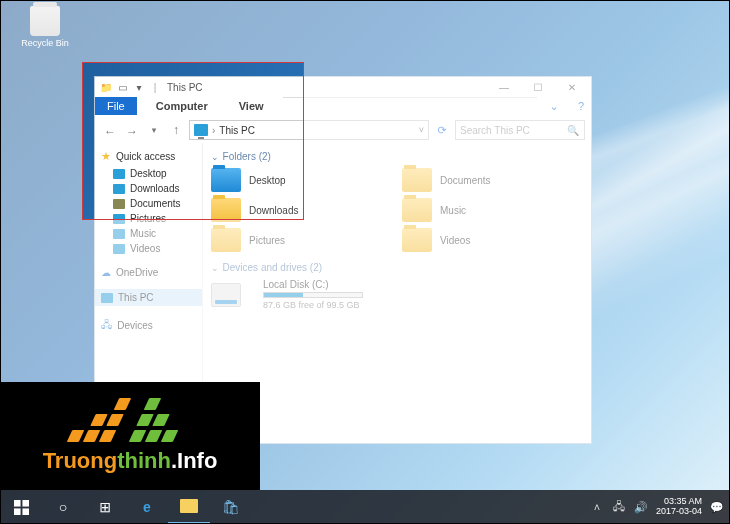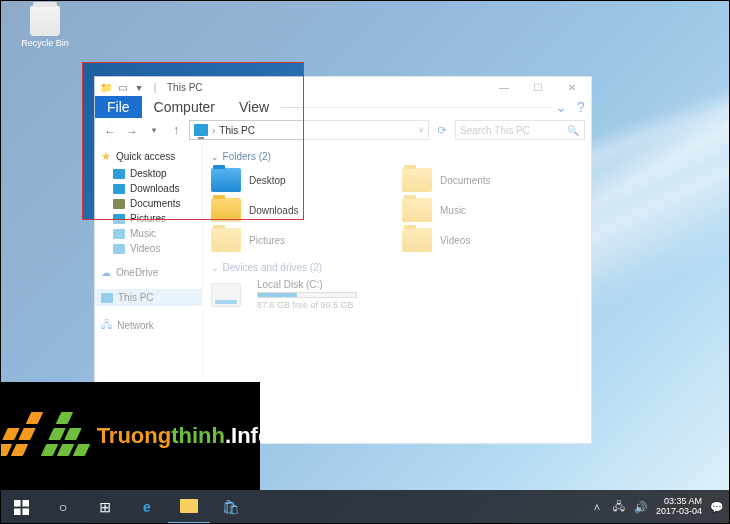--- a/index.html
+++ b/index.html
@@ -67,28 +67,29 @@
   }
   .titlebar .qat { display:flex; gap:4px; align-items:center; padding-left:4px;}
   .titlebar .qat span { width:12px;height:12px; display:inline-flex;align-items:center;justify-content:center;color:#666;font-size:10px;}
   .titlebar .title { margin-left:6px; color:#555; font-size:10px;}
   .titlebar .winbtns { margin-left:auto; display:flex;}
   .titlebar .winbtns div { width:34px;height:20px;display:flex;align-items:center;justify-content:center;color:#555;font-size:10px;}
   
   .tabs {
     height: 20px;
     display:flex;
-    align-items:center;
-    font-size:14px;
+    align-items:flex-start;
+    font-size:11px;
+    gap:7px;
   }
   .tabs .ftab {
     background:#1a6fd1; color:#fff;
     padding: 3px 12px;
   }
-  .tabs .tab { padding:3px 12px; color:#444;}
+  .tabs .tab { padding:3px 12px; color:#444;font-weight:bold;}
   .tabs .spacer { flex:1; border-bottom:1px solid #ddd;}
   .tabs .help { width:20px;text-align:center;color:#1a6fd1;padding:3px 4px;}
   
   .addrbar {
     height: 26px;
     display:flex; align-items:center;
     padding: 2px 6px;
     gap:4px;
   }
   .navbtn { width:18px;height:18px;display:flex;align-items:center;justify-content:center;color:#777;font-size:12px;}
@@ -160,21 +161,21 @@
     width:30px;height:24px;
     background:linear-gradient(#ffd97a,#f3c03f);
     border-radius:2px;
     position:relative;
   }
   .folder-ico::before{content:"";position:absolute;top:-3px;left:2px;width:12px;height:4px;background:#f3c03f;border-radius:1px 1px 0 0;}
   .folder-ico.blue { background:linear-gradient(#57b4f0,#1f8ad6);}
   .folder-ico.blue::before{background:#1f8ad6;}
   
   .drive-item {
-    display:flex;align-items:center;gap:16px;font-size:10px;color:#444;
+    display:flex;align-items:center;gap:22px;font-size:10px;color:#444;
   }
   .drive-ico { width:30px;height:24px;background:#e8e8e8;border:1px solid #ccc;border-radius:2px;position:relative;}
   .drive-ico::after{content:"";position:absolute;bottom:2px;left:3px;right:3px;height:4px;background:#4aa7e0;border-radius:1px;}
   .cd-ico { width:26px;height:26px;border-radius:50%;background:radial-gradient(circle,#fff 15%, #d5d5d5 18%, #eee 60%, #ccc 100%);border:1px solid #bbb;}
   .drive-info .sub{color:#888;font-size:9px;}
   .drive-bar{width:100px;height:6px;border:1px solid #bbb;margin:2px 0;background:#eee;position:relative;}
   .drive-bar .fill{position:absolute;left:0;top:0;bottom:0;width:40%;background:#2a9fd8;}
   
   
   .shortcut-text {
@@ -234,21 +235,21 @@
   .taskbar .tray .clock{text-align:right;line-height:1.1;}
   .taskbar .tray .tico{width:14px;height:14px;display:flex;align-items:center;justify-content:center;font-size:11px;color:#ddd;}
   
   
   .logo-block {
     position:absolute;
     left:0; bottom:34px;
     width:260px;height:108px;
     background:#000;
     z-index:30;
-    display:flex;flex-direction:row;align-items:center;justify-content:center;
+    display:flex;flex-direction:column;align-items:center;justify-content:center;
     gap:2px;
   }
   .logo-dots { display:flex;gap:18px;margin-bottom:4px;}
   .dot-col { display:grid;grid-template-columns:repeat(3,12px);grid-template-rows:repeat(3,12px);gap:4px;transform:skewX(-25deg);}
   .dot-col div{background:#f39a1f;border-radius:1px;}
   .dot-col.green div{background:#6fbf3c;}
   .dot-col div.off{background:transparent;}
   .logo-text {
     font-size:22px;font-weight:bold;color:#fff;
     font-family: Arial, sans-serif;
@@ -351,21 +352,21 @@
         </div>
         <div class="side-group">
           <div class="side-head sel" style="background:#d3e6f7">
               <span class="ico-s" style="background:#2a9fd8"></span>
               <span>This PC</span>
             </div>
         </div>
         <div class="side-group">
           <div class="side-head">
               <span style="color:#2a7bd1">🖧</span>
-              <span>Network</span>
+              <span>Devices</span>
             </div>
         </div>
       </div>
 
       <div class="content">
         <div class="sect-head">
           <span class="chev">⌄</span>
           <span>Folders (2)</span>
         </div>
         <div class="folder-grid">

